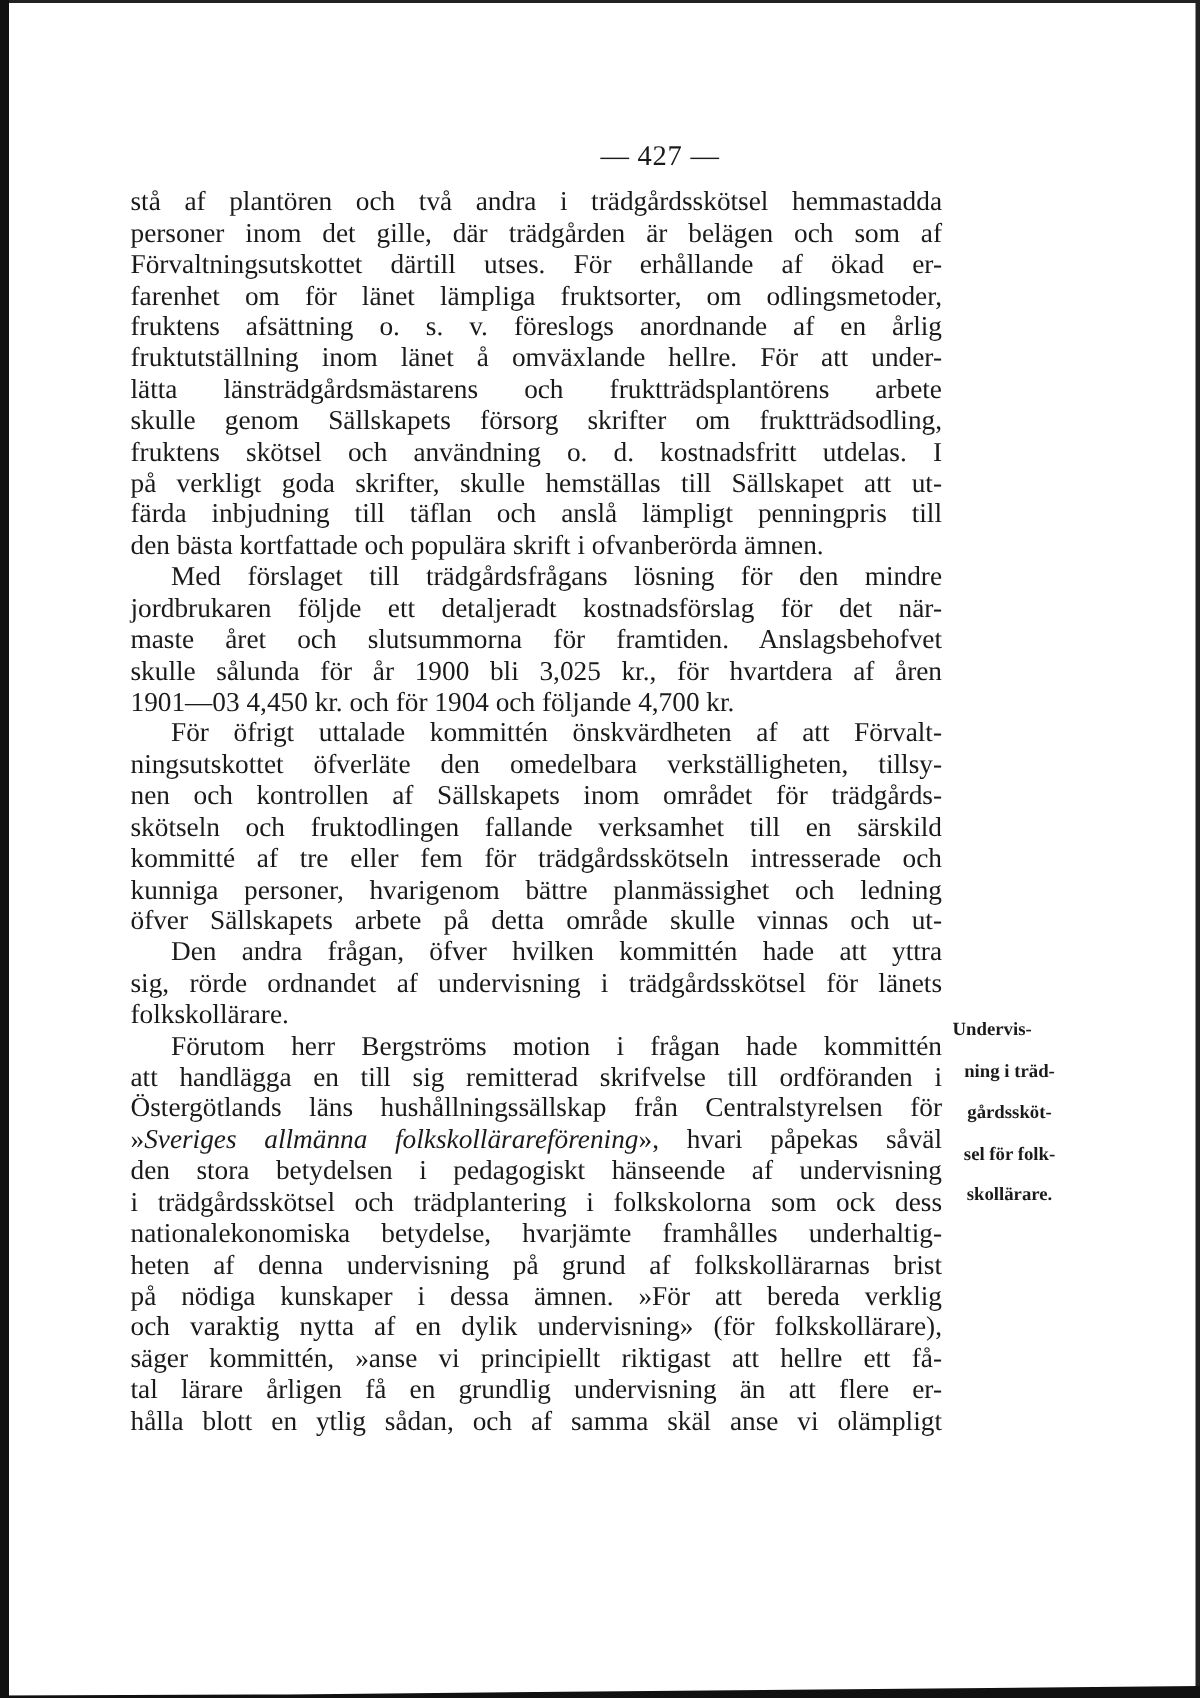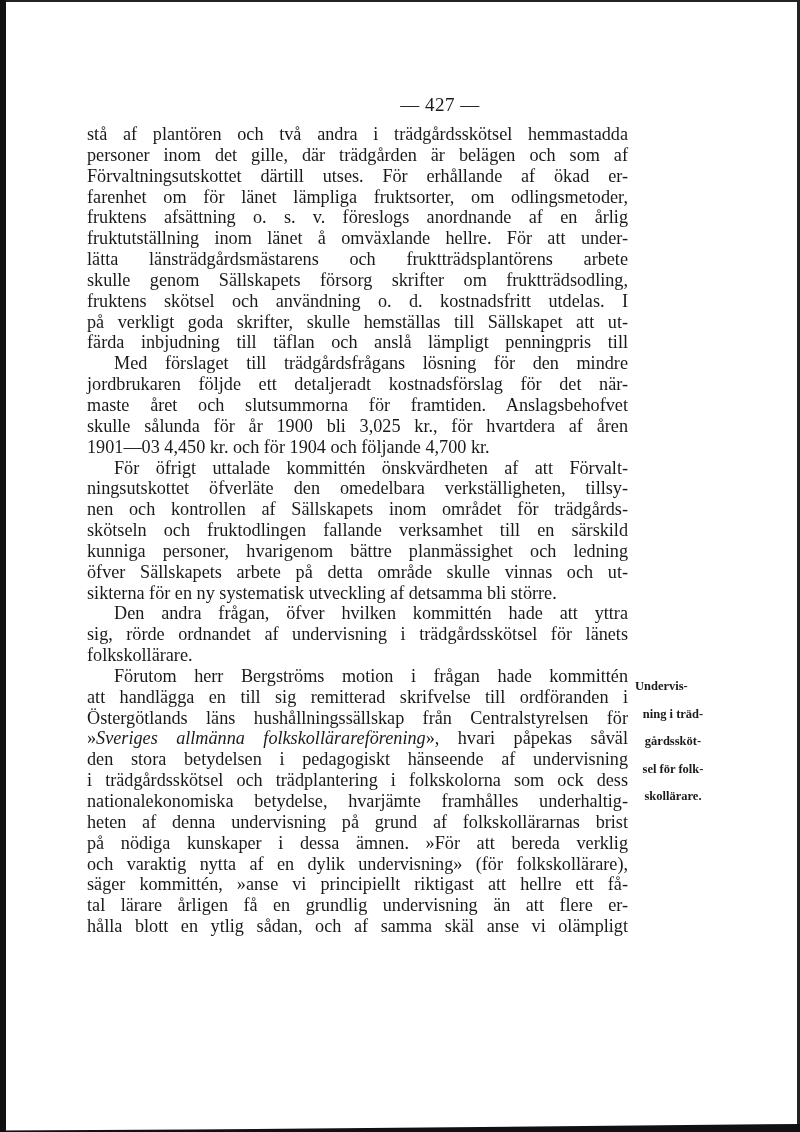--- a/index.html
+++ b/index.html
@@ -47,32 +47,33 @@
     <span class="line">personer inom det gille, där trädgården är belägen och som af</span>
     <span class="line">Förvaltningsutskottet därtill utses.  För erhållande af ökad er-</span>
     <span class="line">farenhet om för länet lämpliga fruktsorter, om odlingsmetoder,</span>
     <span class="line">fruktens afsättning o. s. v. föreslogs anordnande af en årlig</span>
     <span class="line">fruktutställning inom länet å omväxlande hellre.  För att under-</span>
     <span class="line">lätta länsträdgårdsmästarens och fruktträdsplantörens arbete</span>
     <span class="line">skulle genom Sällskapets försorg skrifter om fruktträdsodling,</span>
     <span class="line">fruktens skötsel och användning o. d. kostnadsfritt utdelas.  I</span>
     <span class="line">på verkligt goda skrifter, skulle hemställas till Sällskapet att ut-</span>
     <span class="line">färda inbjudning till täflan och anslå lämpligt penningpris till</span>
+    <span class="line last">den bästa kortfattade och populära skrift i ofvanberörda ämnen.</span>
     <span class="line indent">Med förslaget till trädgårdsfrågans lösning för den mindre</span>
     <span class="line">jordbrukaren följde ett detaljeradt kostnadsförslag för det när-</span>
     <span class="line">maste året och slutsummorna för framtiden.  Anslagsbehofvet</span>
     <span class="line">skulle sålunda för år 1900 bli 3,025 kr., för hvartdera af åren</span>
     <span class="line last">1901—03 4,450 kr. och för 1904 och följande 4,700 kr.</span>
     <span class="line indent">För öfrigt uttalade kommittén önskvärdheten af att Förvalt-</span>
     <span class="line">ningsutskottet öfverläte den omedelbara verkställigheten, tillsy-</span>
     <span class="line">nen och kontrollen af Sällskapets inom området för trädgårds-</span>
     <span class="line">skötseln och fruktodlingen fallande verksamhet till en särskild</span>
+    <span class="line">kommitté af tre eller fem för trädgårdsskötseln intresserade och</span>
     <span class="line">kunniga personer, hvarigenom bättre planmässighet och ledning</span>
     <span class="line">öfver Sällskapets arbete på detta område skulle vinnas och ut-</span>
-    <span class="line last">sikterna för en ny systematisk utveckling af detsamma bli större.</span>
     <span class="line indent">Den andra frågan, öfver hvilken kommittén hade att yttra</span>
     <span class="line">sig, rörde ordnandet af undervisning i trädgårdsskötsel för länets</span>
     <span class="line last">folkskollärare.</span>
     <span class="line indent">Förutom herr Bergströms motion i frågan hade kommittén</span>
     <span class="line">att handlägga en till sig remitterad skrifvelse till ordföranden i</span>
     <span class="line">Östergötlands läns hushållningssällskap från Centralstyrelsen för</span>
     <span class="line"><span>»</span><span class="it">Sveriges allmänna folkskollärareförening</span><span>», hvari påpekas såväl</span></span>
     <span class="line">den stora betydelsen i pedagogiskt hänseende af undervisning</span>
     <span class="line">i trädgårdsskötsel och trädplantering i folkskolorna som ock dess</span>
     <span class="line">nationalekonomiska betydelse, hvarjämte framhålles underhaltig-</span>

